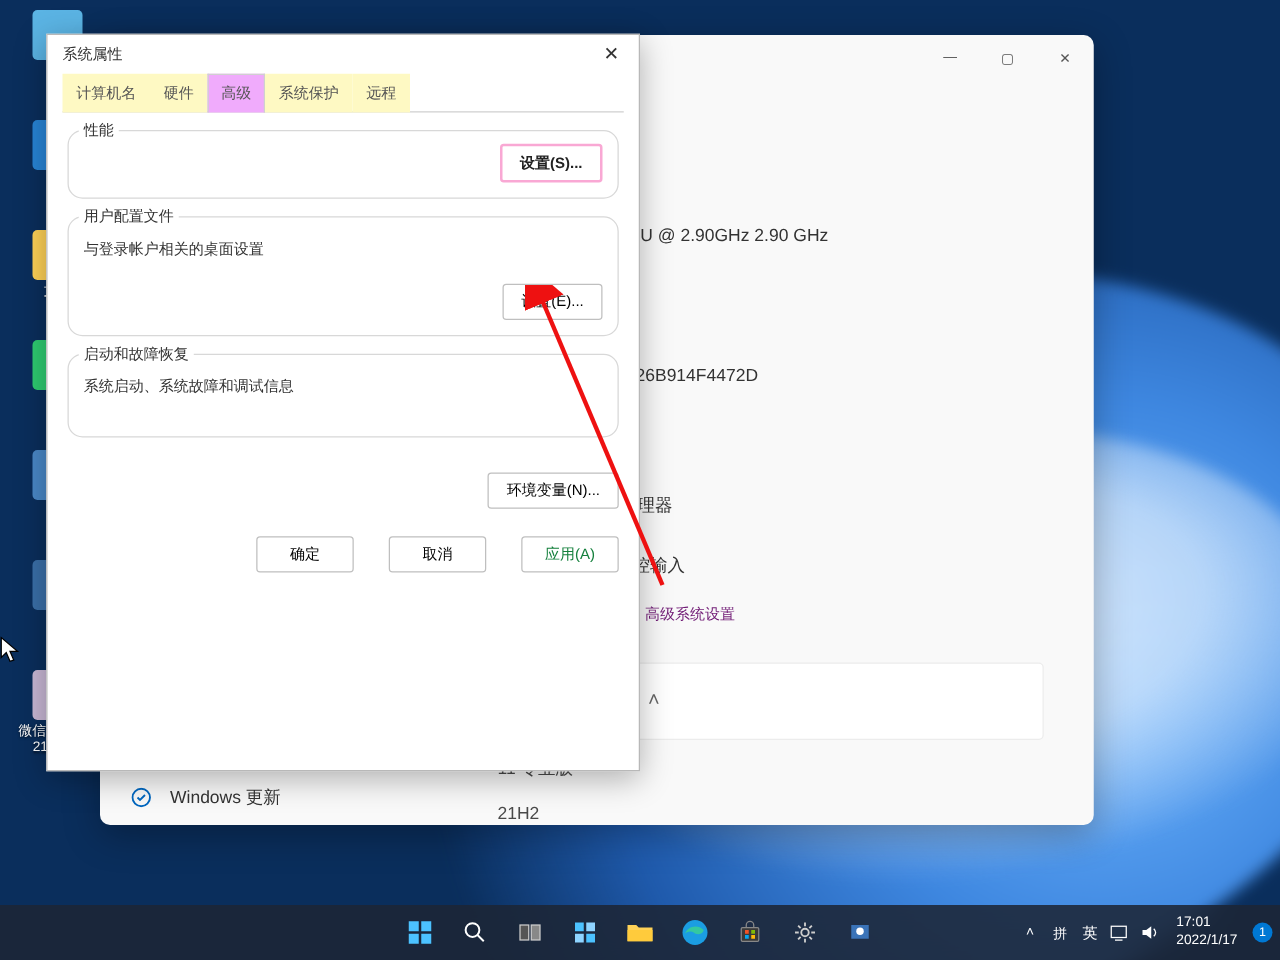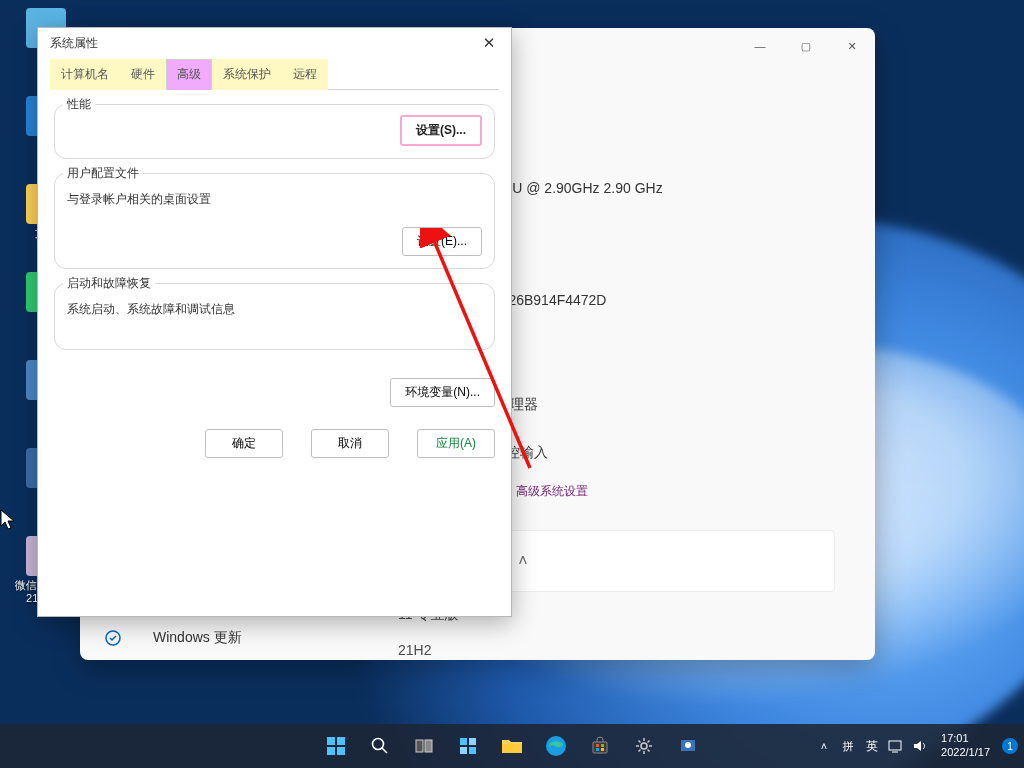--- a/index.html
+++ b/index.html
@@ -27,21 +27,21 @@
 .settings-main { flex:1; padding:0 40px 0 30px; overflow:hidden; }
 .settings-main h1 { font-size:30px; font-weight:600; color:#1a1a1a; margin:56px 0 18px; }
 .info-row { display:flex; font-size:14px; color:#4a4a4a; line-height:26px; }
 .info-row .v { color:#333; }
 .links { display:flex; gap:20px; margin-top:18px; }
 .link { color:#701a75; font-size:12px; cursor:pointer; }
 .card { background:#fff; border:1px solid #ececec; border-radius:4px; padding:14px 18px; margin-top:30px; display:flex; justify-content:flex-start; align-items:center; }
 .card .ttl { font-size:14px; color:#333; }
 .copy-btn { padding:6px 22px; font-size:13px; background:#fff; border:1px solid #d0d0d0; border-radius:4px; cursor:pointer; }
 .chev { width:20px; text-align:center; color:#666; margin-left:14px; cursor:pointer; }
-.side-item { display:flex; align-items:center; gap:31px; padding:9px 12px; border-radius:4px; font-size:14px; color:#333; cursor:pointer; }
+.side-item { display:flex; align-items:center; gap:14px; padding:9px 12px; border-radius:4px; font-size:14px; color:#333; cursor:pointer; }
 .side-ico { width:18px; height:18px; display:flex; align-items:center; justify-content:center; }
 
 
 .dialog { position:absolute; left:37px; top:27px; width:475px; height:590px; background:#fff; border:1px solid #b8b8b8; box-shadow:0 6px 24px rgba(0,0,0,.3); }
 .dlg-title { height:30px; display:flex; align-items:center; justify-content:space-between; padding:0 8px 0 12px; color:#333; font-size:12px; }
 .close-x { width:28px; height:22px; display:flex; align-items:center; justify-content:center; cursor:pointer; font-size:15px; color:#333; }
 .tabs { display:flex; padding:0 12px; border-bottom:0; }
 .tab { padding:6px 10px 7px; font-size:12px; color:#555; border:1px solid transparent; border-bottom:none; cursor:pointer; background:#fef9c3; position:relative; top:1px; }
 .tab.active { border-color:#d0d0d0; background:#f0abfc; z-index:2; }
 .tab-underline { height:1px; background:#d0d0d0; margin:0 12px; }

